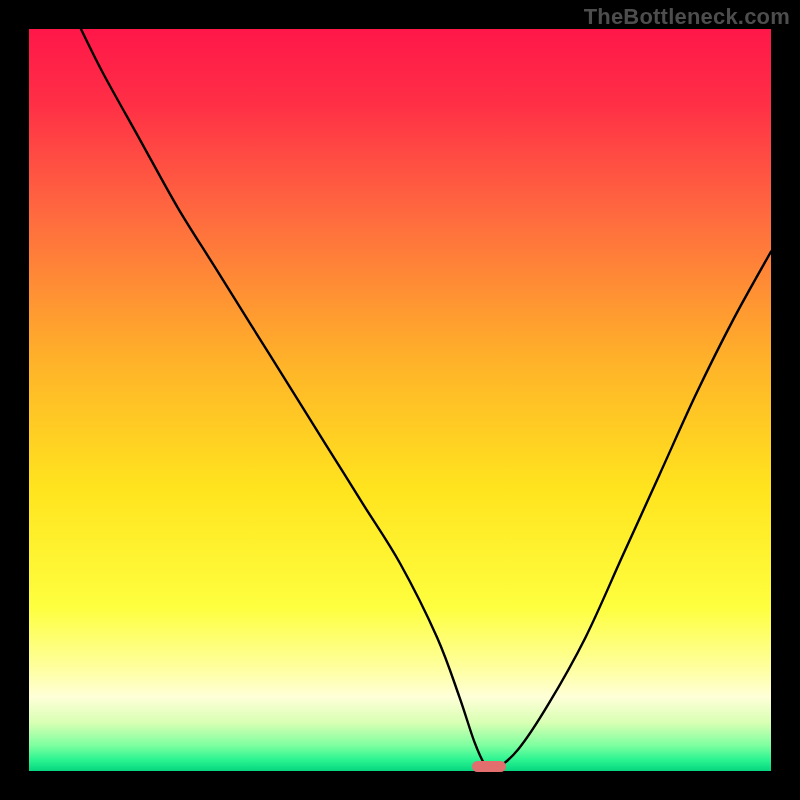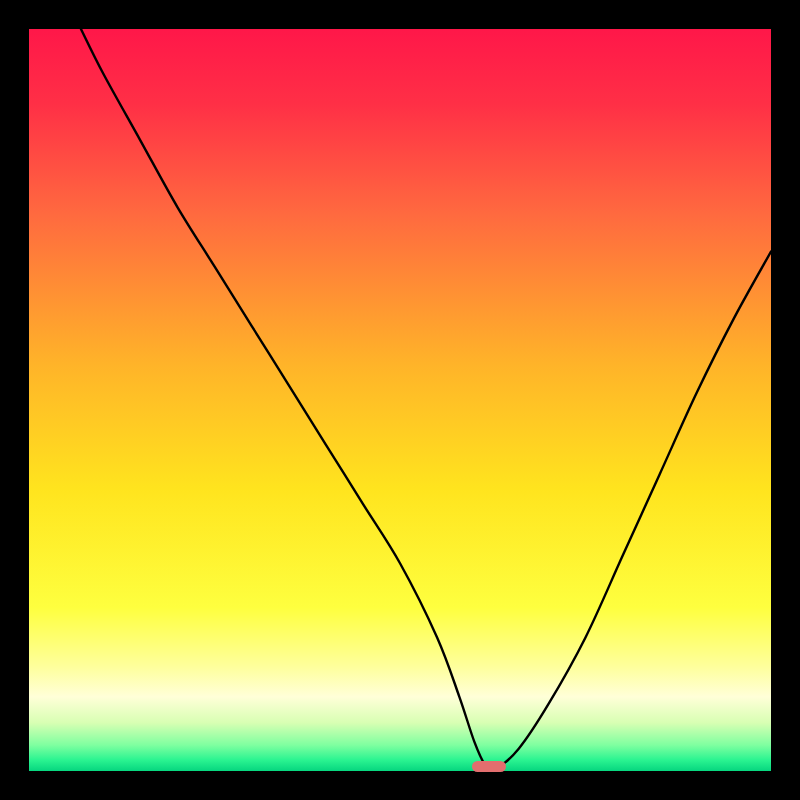--- a/index.html
+++ b/index.html
@@ -52,20 +52,21 @@
     position: absolute;
     background: #e26e6e;
     border-radius: 999px;
   }
 </style>
 </head>
 <body>
 
 <div class="frame">
 
+  <div class="watermark">TheBottleneck.com</div>
 
   <div class="plot-outer">
 
     <svg class="gradient" viewBox="0 0 742 742" preserveAspectRatio="none">
       <defs>
         <linearGradient id="bg" x1="0" y1="0" x2="0" y2="1">
         <stop offset="0%" stop-color="#ff1749"></stop>
             <stop offset="10%" stop-color="#ff2f46"></stop>
             <stop offset="25%" stop-color="#ff6a3f"></stop>
             <stop offset="45%" stop-color="#ffb329"></stop>

